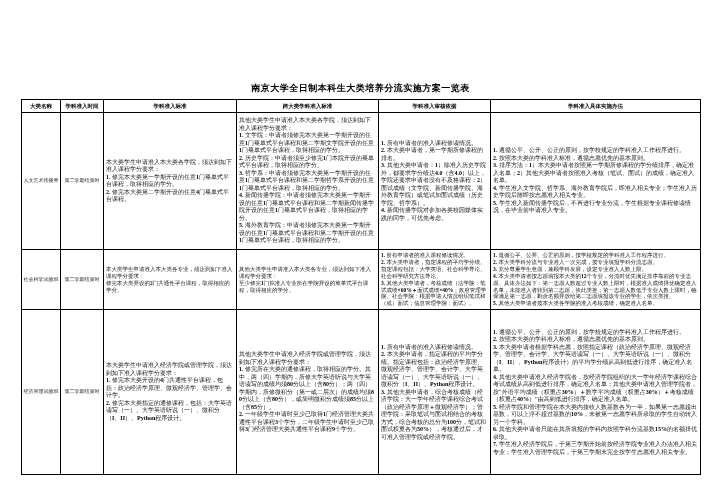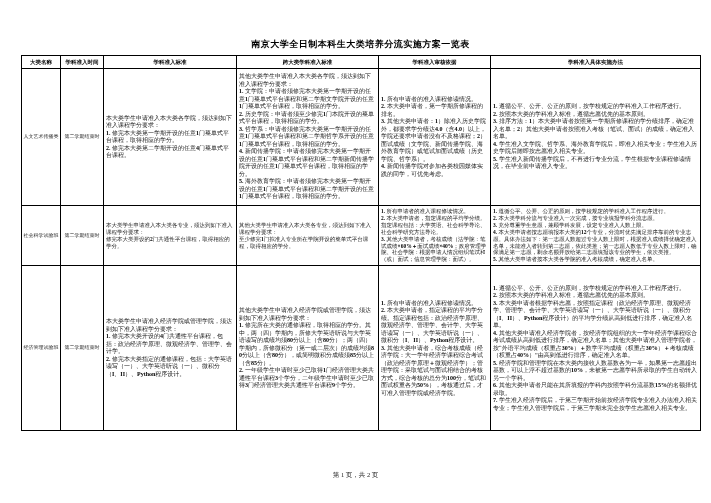--- a/index.html
+++ b/index.html
@@ -3,21 +3,21 @@
 <meta charset="utf-8">
 <style>
   * { margin:0; padding:0; box-sizing:border-box; }
   html,body { width:711px; height:503px; }
   body {
     position:relative;
     background:#ffffff;
     font-family:"Liberation Serif","DejaVu Serif",serif;
     color:#1a1a1a;
   }
-  .page { position:absolute; inset:0; background:#ffffff; }
+  .page { position:absolute; inset:0; background:#ffffff;margin-top:44px; }
   .doc-title {
     position:absolute; left:21px; top:38px; width:679px;
     text-align:center; font-size:9px; font-weight:bold; color:#000;
     letter-spacing:.5px;
   }
   table.plan {
     position:absolute; left:21px; top:55px; width:679px;
     border-collapse:collapse; table-layout:fixed;
   }
   .plan th, .plan td {

